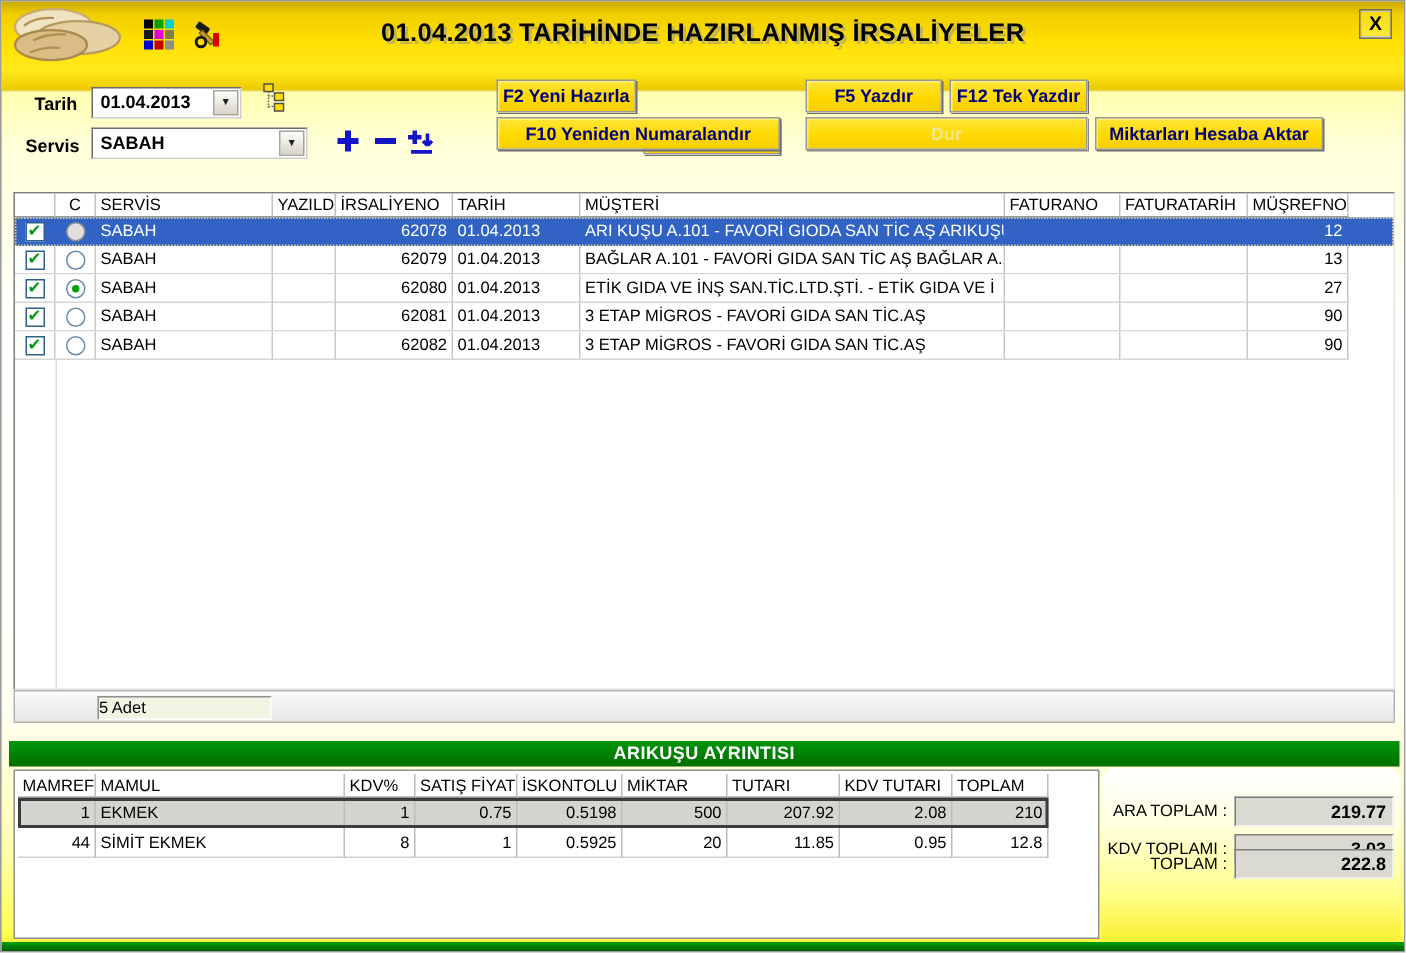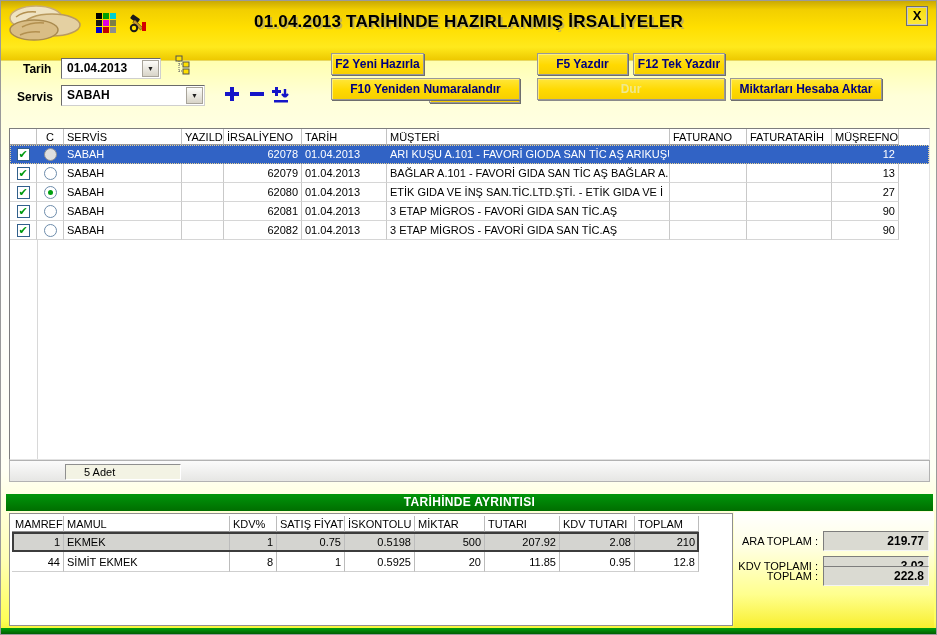--- a/index.html
+++ b/index.html
@@ -88,21 +88,21 @@
   .radio.blank{ background:#dfdfdf; border-color:#8f8f8f; }
   
   .statusbar{
     position:absolute; left:8px; top:459px; width:921px; height:22px;
     background:linear-gradient(180deg,#fbfbfb,#e6e6e4);
     border:1px solid #b2b2b2;
   }
   .count-box{
     position:absolute; left:55px; top:3px; width:116px; height:16px;
     background:#f3f3e4; border:1px solid; border-color:#8f8f8f #ffffff #ffffff #8f8f8f;
-    font-size:11px; line-height:14px; padding-left:18px;
+    font-size:11px; line-height:14px; padding-left:0;
   }
   
   .section-bar{
     position:absolute; left:5px; top:493px; width:927px; height:17px;
     background:linear-gradient(180deg,#00960a,#006e00);
     color:#fff; font-size:12px; font-weight:bold; text-align:center; line-height:17px;
     letter-spacing:.3px;
   }
   .detail-panel{
     position:absolute; left:8px; top:512px; width:724px; height:113px;
@@ -117,20 +117,21 @@
   }
   .drow.head .dcell{ border-bottom:1px solid #8d8d8d; }
   .dcell.num{ justify-content:flex-end; }
   .dc0{width:52px}.dc1{width:166px}.dc2{width:47px}.dc3{width:68px}.dc4{width:70px}
   .dc5{width:70px}.dc6{width:75px}.dc7{width:75px}.dc8{width:64px}
   .drow.selected{ background:#d4d4d0; outline:2px solid #3c3c3c; outline-offset:-2px; }
   
   .totals{
     position:absolute; left:733px; top:511px; width:200px; height:118px;
     background:linear-gradient(180deg,#ffffff 0%,#ffffe2 30%,#ffff8e 70%,#f8ee28 100%);
+    border-radius:10px;
   }
   .total-row{ position:absolute; right:5px; display:flex; align-items:center; }
   .total-row .tlabel{ font-size:11px; color:#000; margin-right:5px; white-space:nowrap; }
   .total-row .tbox{
     width:106px; height:20px; background:#dadad2;
     border:1px solid; border-color:#7d7d7d #f4f4f4 #f4f4f4 #7d7d7d;
     font-size:12px; font-weight:bold; text-align:right; line-height:18px; padding-right:4px;
   }
   .bottom-bar{
     position:absolute; left:0; right:0; bottom:0; height:6px;
@@ -316,21 +317,21 @@
       <div class="cell mc7"></div>
       <div class="cell mc8"></div>
       <div class="cell mc9 num">90</div>
     </div>
   </div>
 
   <div class="statusbar">
     <div class="count-box">5 Adet</div>
   </div>
 
-  <div class="section-bar">TARİHİNDE AYRINTISI</div>
+  <div class="section-bar">ARIKUŞU AYRINTISI</div>
 
   <div class="detail-panel">
     <div class="dtable">
       <div class="drow head">
         <div class="dcell dc0">MAMREF</div>
         <div class="dcell dc1">MAMUL</div>
         <div class="dcell dc2">KDV%</div>
         <div class="dcell dc3">SATIŞ FİYATI</div>
         <div class="dcell dc4">İSKONTOLU</div>
         <div class="dcell dc5">MİKTAR</div>

